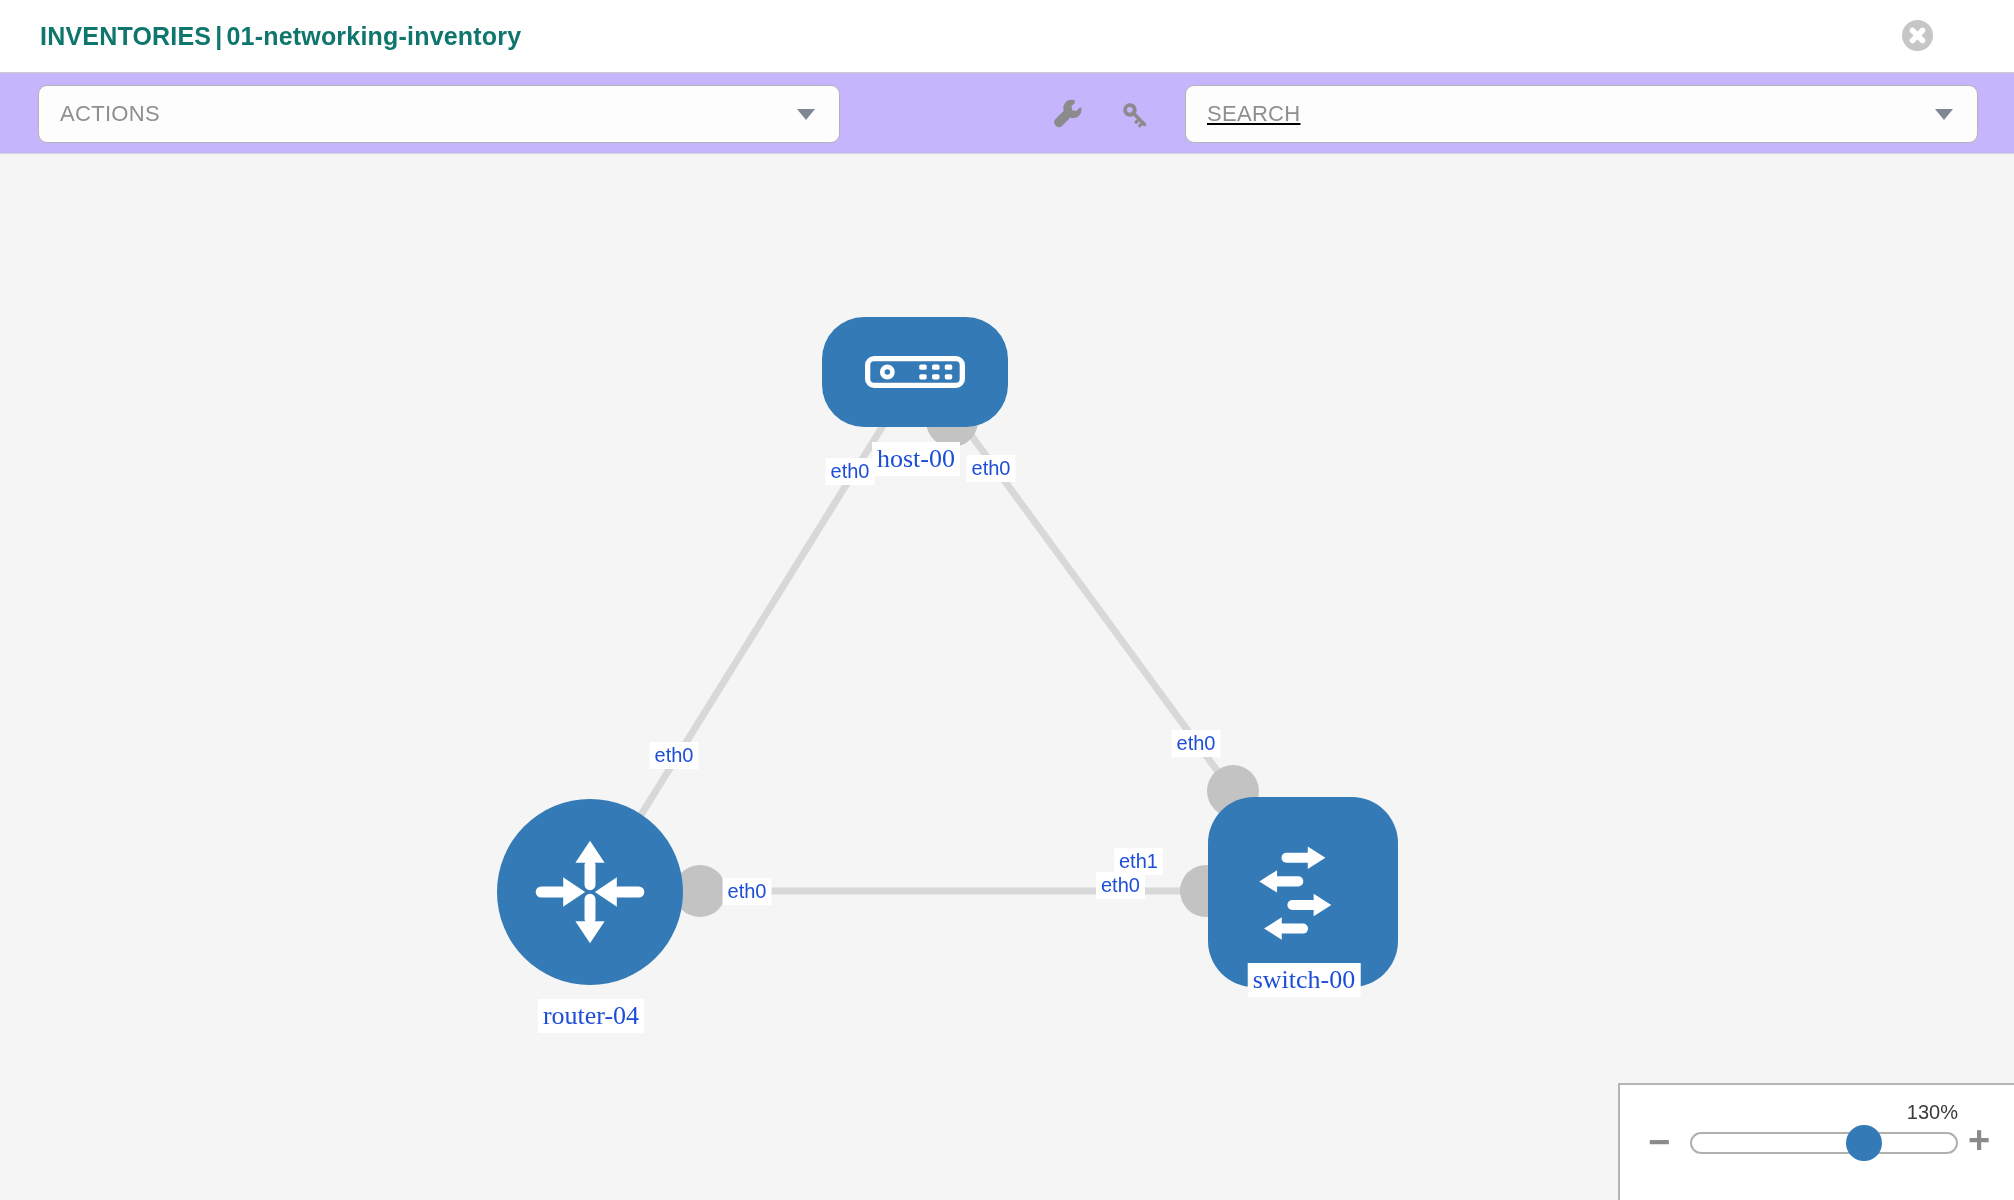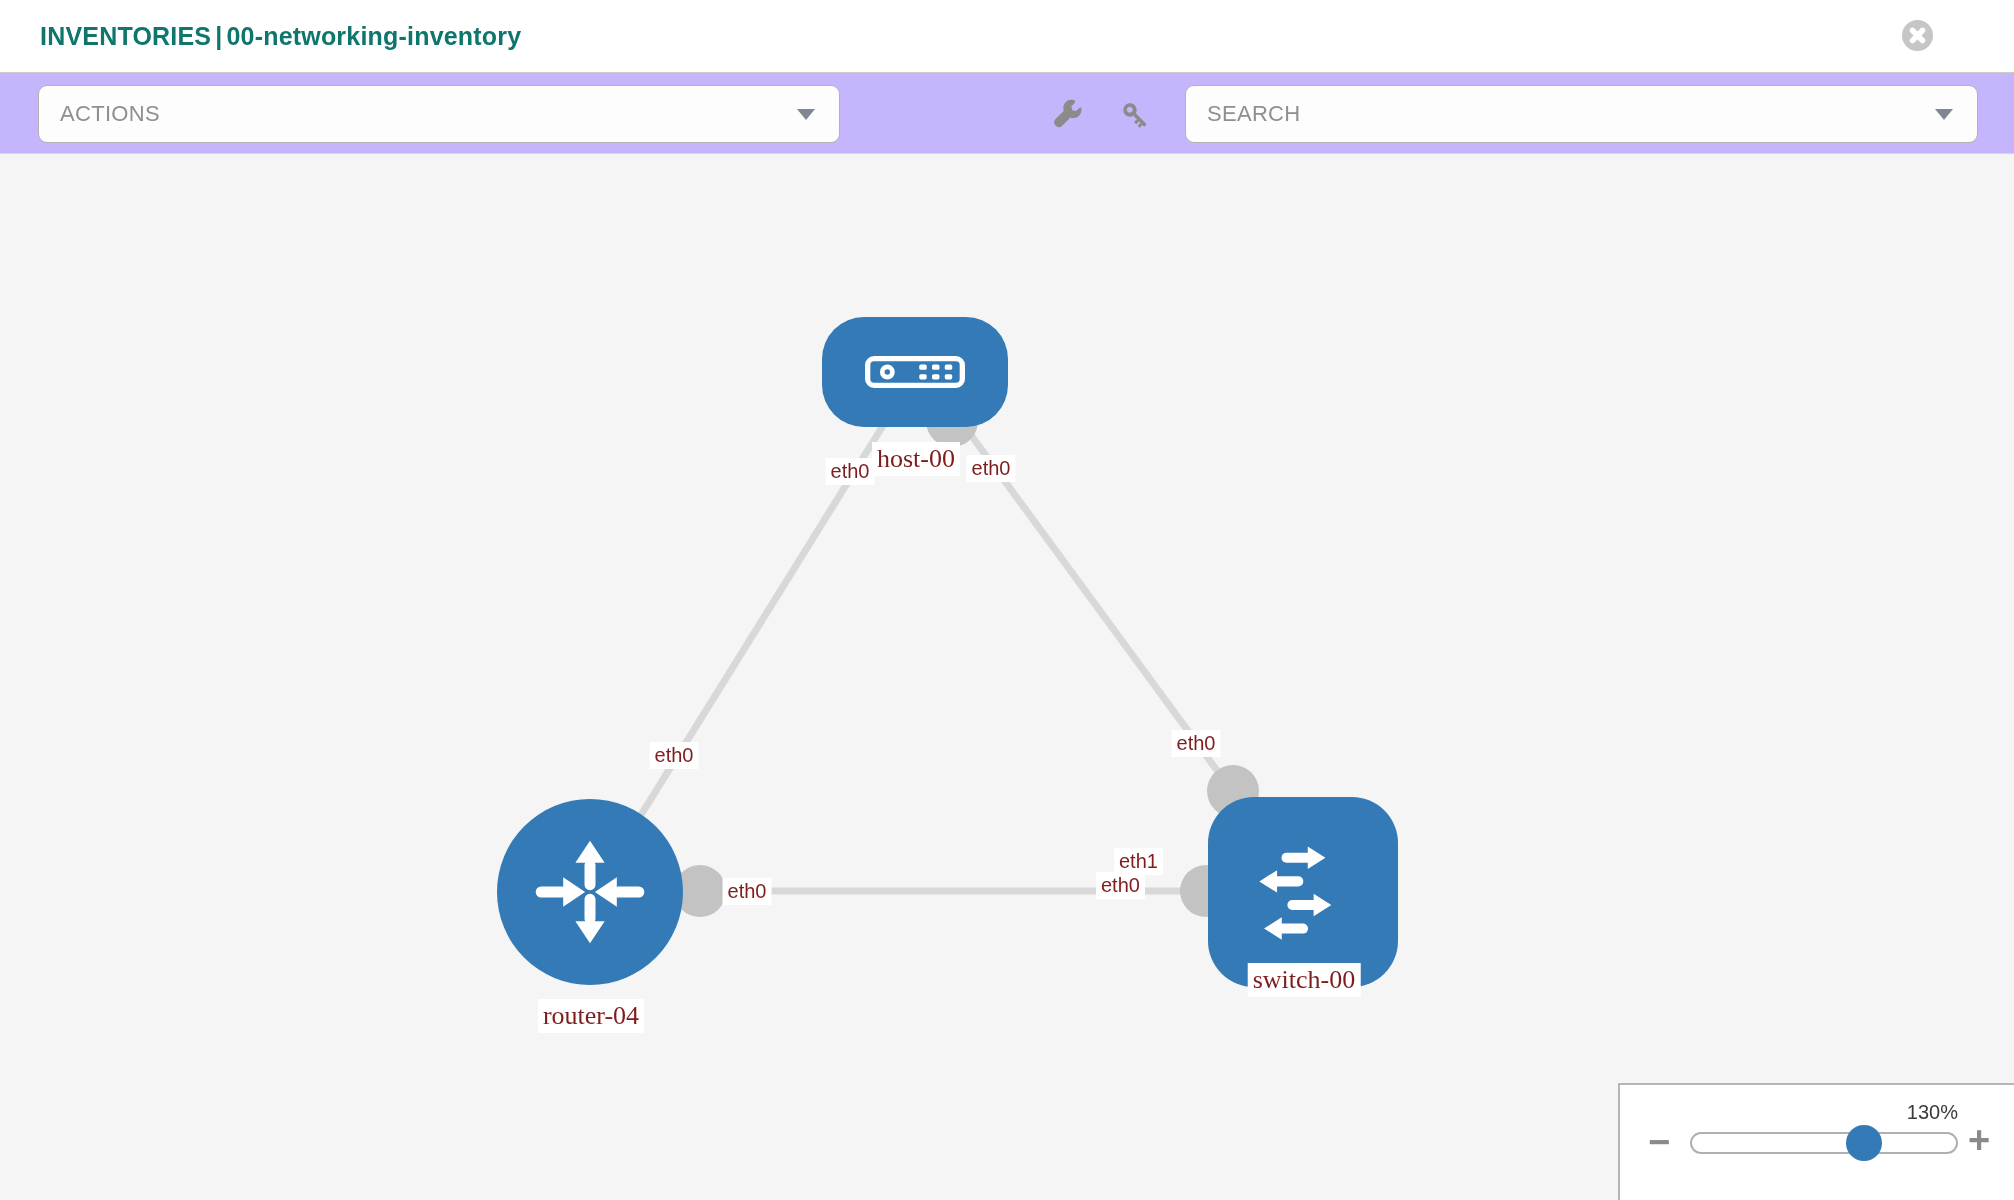--- a/index.html
+++ b/index.html
@@ -40,21 +40,21 @@
   .select-box .select-label {
     margin-left: 21px; font-size: 22px; color: #8f8f8f; letter-spacing: 0.3px;
   }
   .caret-down {
     position: absolute; right: 24px; top: 50%; margin-top: -5px;
     width: 0; height: 0;
     border-left: 9px solid transparent; border-right: 9px solid transparent;
     border-top: 11px solid #7e8793;
   }
   .actions-box { left: 38px; width: 802px; }
-  .search-box { left: 1185px; width: 793px; }
+  .search-box { left: 1185px; width: 793px; text-decoration: underline; }
   .tool-btn {
     position: absolute; top: 24px; width: 36px; height: 36px;
     display: flex; align-items: center; justify-content: center; cursor: pointer;
   }
   .tool-btn.wrench { left: 1050px; }
   .tool-btn.key { left: 1117px; }
 
   
   .canvas {
     position: absolute; left: 0; top: 154px; width: 2014px; height: 1046px;
@@ -67,21 +67,21 @@
   }
   .node {
     position: absolute; background: #337ab7; cursor: pointer;
     display: flex; align-items: center; justify-content: center;
   }
   .node-host   { left: 822px;  top: 163px; width: 186px; height: 110px; border-radius: 42px; }
   .node-router { left: 497px;  top: 645px; width: 186px; height: 186px; border-radius: 50%; }
   .node-switch { left: 1208px; top: 643px; width: 190px; height: 190px; border-radius: 46px; }
 
   .lbl {
-    position: absolute; background: #ffffff; color: #7f1d1d; white-space: nowrap;
+    position: absolute; background: #ffffff; color: #1d4ed8; white-space: nowrap;
     line-height: 1.15; padding: 2px 5px;
   }
   .node-lbl { font-size: 26px; font-family: Liberation Serif, serif; }
   .iface-lbl { font-size: 20px; }
   .centered { transform: translateX(-50%); }
 
   
   .zoom-panel {
     position: absolute; left: 1618px; top: 929px; width: 400px; height: 121px;
     background: #ffffff; border: 2px solid #b5b5b5;
@@ -107,21 +107,21 @@
 </style>
 </head>
 <body>
 
 <div id="app">
 
   <div class="header">
     <div class="page-title">
       <span>INVENTORIES</span>
       <span>|</span>
-      <span>00-networking-inventory</span>
+      <span>01-networking-inventory</span>
     </div>
     <div class="close-btn">
       <svg width="31" height="31" viewBox="0 0 31 31">
         <line x1="10.5" y1="10.5" x2="20.5" y2="20.5" stroke="#ffffff" stroke-width="5.5" stroke-linecap="round"></line>
         <line x1="20.5" y1="10.5" x2="10.5" y2="20.5" stroke="#ffffff" stroke-width="5.5" stroke-linecap="round"></line>
       </svg>
     </div>
   </div>
 
   <div class="toolbar">

